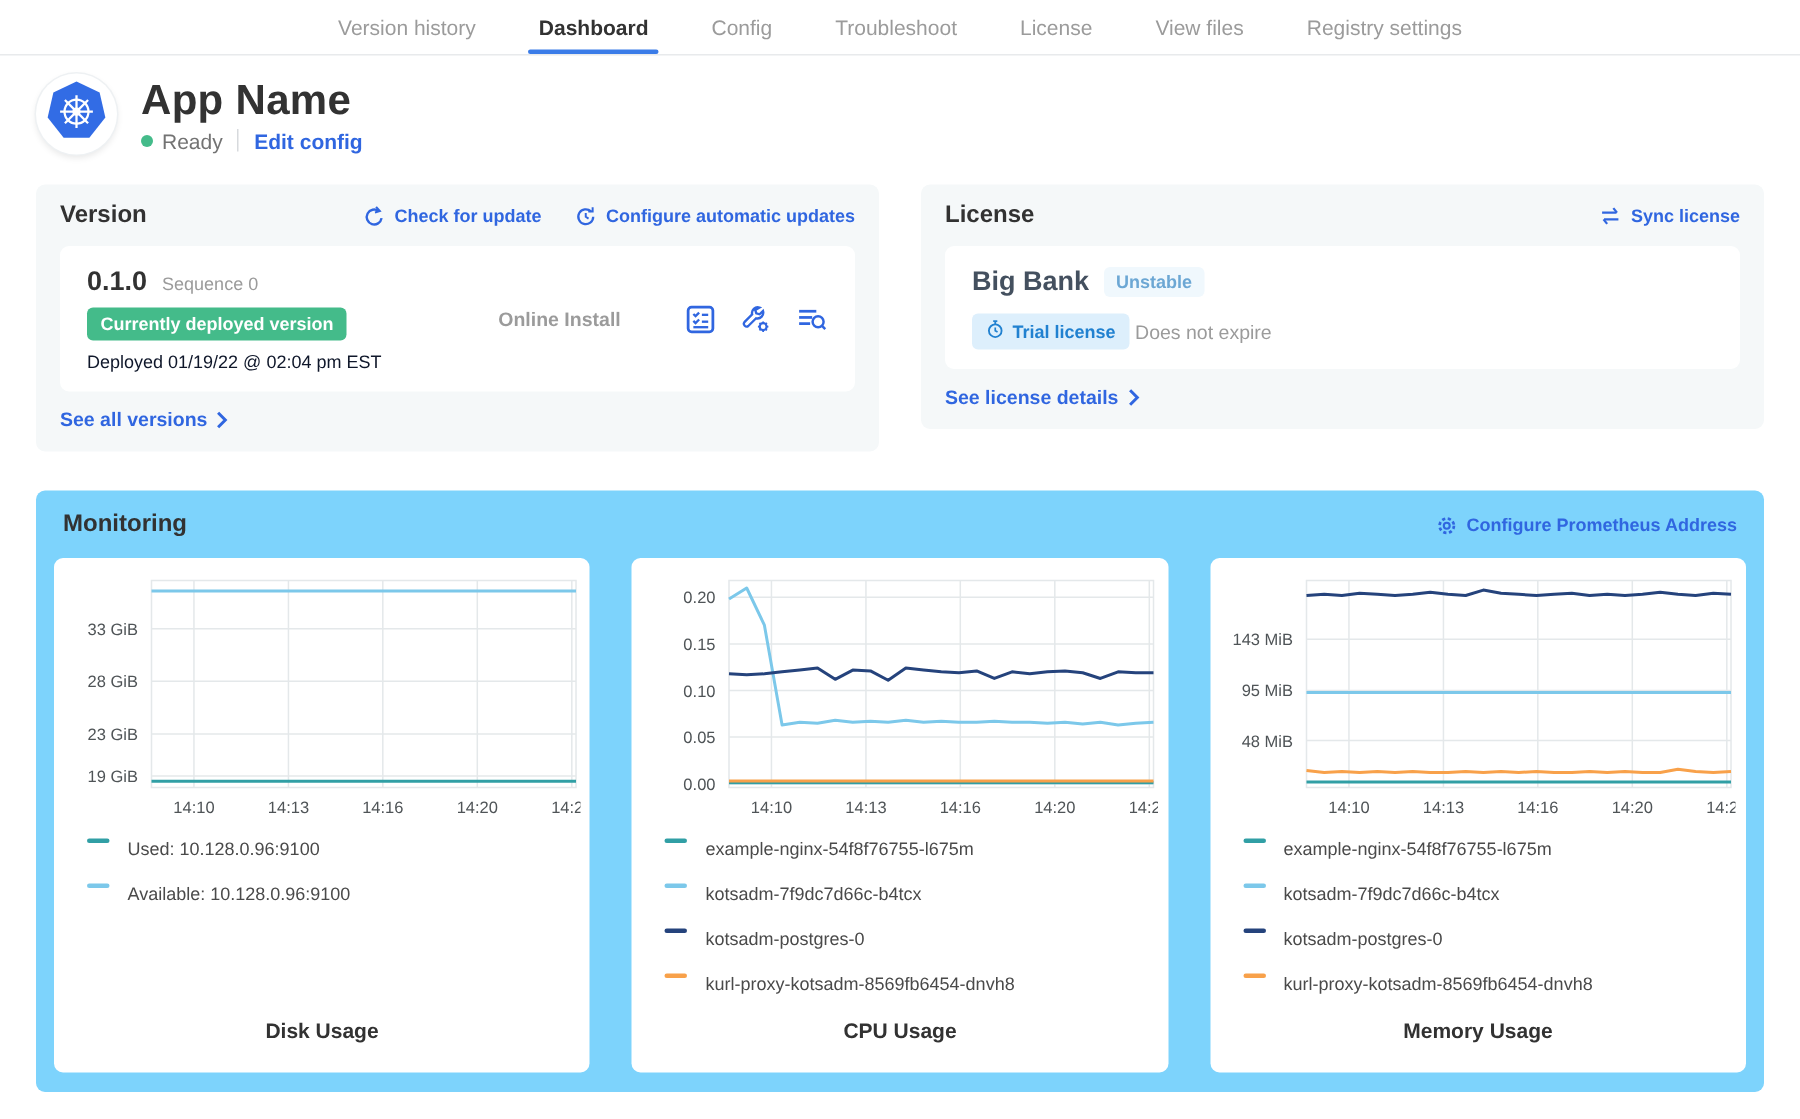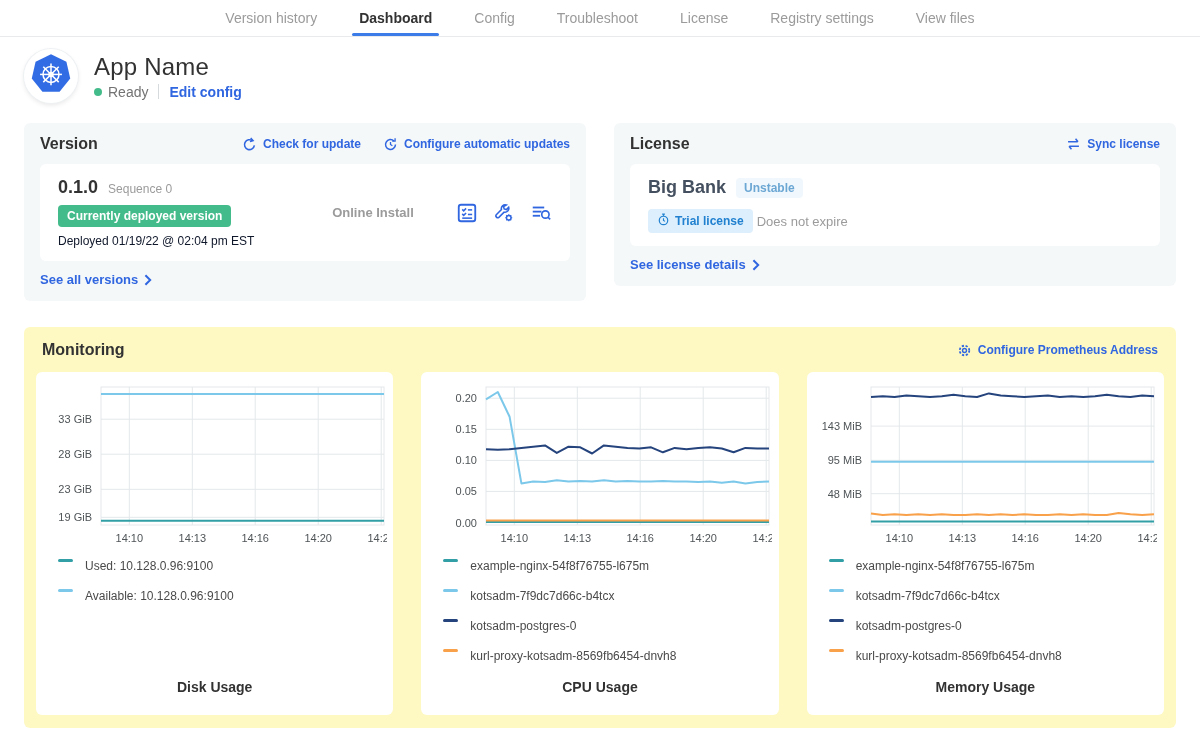--- a/index.html
+++ b/index.html
@@ -23,21 +23,21 @@
     content:""; position:absolute; left:14px; right:14px; bottom:0;
     height:3px; background:#3b7ce8; border-radius:2px;
   }
   
   .app-header { display:flex; align-items:center; gap:16px; padding:12px 24px 8px; }
   .logo-circle {
     width:54px; height:54px; border-radius:50%; background:#fff;
     box-shadow:0 0 0 1px #eef1f3, 0 2px 5px rgba(0,0,0,.10);
     display:flex; align-items:center; justify-content:center; flex:0 0 auto;
   }
-  .app-title h1 { margin:0; font-size:24px; font-weight:400; letter-spacing:.2px; color:#323232; }
+  .app-title h1 { margin:0; font-size:28px; font-weight:700; letter-spacing:.2px; color:#323232; }
   .app-meta { display:flex; align-items:center; gap:10px; margin-top:3px; font-size:14px; }
   .status { display:flex; align-items:center; gap:6px; color:#737373; }
   .status .dot { width:8px; height:8px; border-radius:50%; background:#44bb8a; }
   .meta-divider { width:1px; height:15px; background:#d7dadd; }
   .link { color:#3066e0; font-weight:700; cursor:pointer; display:inline-flex; align-items:center; gap:6px; text-decoration:none; }
   .link svg { display:block; }
   
   .row { display:flex; gap:28px; padding:0 24px; margin-top:12px; align-items:flex-start; }
   .panel { background:#f5f8f9; border-radius:6px; padding:12px 16px 14px; flex:1; }
   .panel-header { display:flex; justify-content:space-between; align-items:center; margin-bottom:11px; }
@@ -67,21 +67,21 @@
     background:#f0f8fd; color:#6ca7d4; font-size:12px; font-weight:700;
     padding:3px 8px; border-radius:4px;
   }
   .license-meta { display:flex; align-items:center; gap:4px; margin-top:11px; }
   .trial-badge {
     background:#ddeffc; color:#2181d0; font-size:12px; font-weight:700;
     padding:4px 9px; border-radius:4px; display:inline-flex; align-items:center; gap:5px;
   }
   .expiry { font-size:13px; color:#9b9b9b; }
   
-  .monitoring { margin:26px 24px 8px; background:#fef9c3; border-radius:6px; padding:12px 12px 13px; }
+  .monitoring { margin:26px 24px 8px; background:#7dd3fc; border-radius:6px; padding:12px 12px 13px; }
   .monitoring-header { display:flex; justify-content:space-between; align-items:center; margin:2px 6px 13px; }
   .monitoring-header .link { font-size:12px; }
   .charts { display:flex; gap:28px; }
   .chart-card {
     background:#fff; border-radius:6px; flex:1; height:343px;
     display:flex; flex-direction:column; padding:9px 6px 16px;
   }
   svg.chart { width:344px; height:168px; margin:0 auto; flex:0 0 auto; }
   .legend { list-style:none; margin:10px 0 0; padding:0 0 0 16px; }
   .legend li { display:flex; align-items:flex-start; gap:12px; font-size:12px; color:#4a4a4a; margin-bottom:16px; }
@@ -91,22 +91,22 @@
 </style>
 </head>
 <body>
 
 <nav class="topnav">
     <div class="tab">Version history</div>
     <div class="tab active">Dashboard</div>
     <div class="tab">Config</div>
     <div class="tab">Troubleshoot</div>
     <div class="tab">License</div>
+    <div class="tab">View files</div>
     <div class="tab">Registry settings</div>
-    <div class="tab">View files</div>
   </nav>
 
 <header class="app-header">
   <div class="logo-circle">
     <span>
       <svg width="42" height="42" viewBox="0 0 100 100">
         <polygon points="50,3 86.7,20.7 95.8,60.5 70.4,92.3 29.6,92.3 4.2,60.5 13.3,20.7" fill="#326ce5"></polygon>
         <g stroke="#fff" stroke-width="3.6" fill="none">
           <circle cx="50" cy="51" r="19"></circle>
           <line x1="50" y1="51" x2="50" y2="25"></line>

